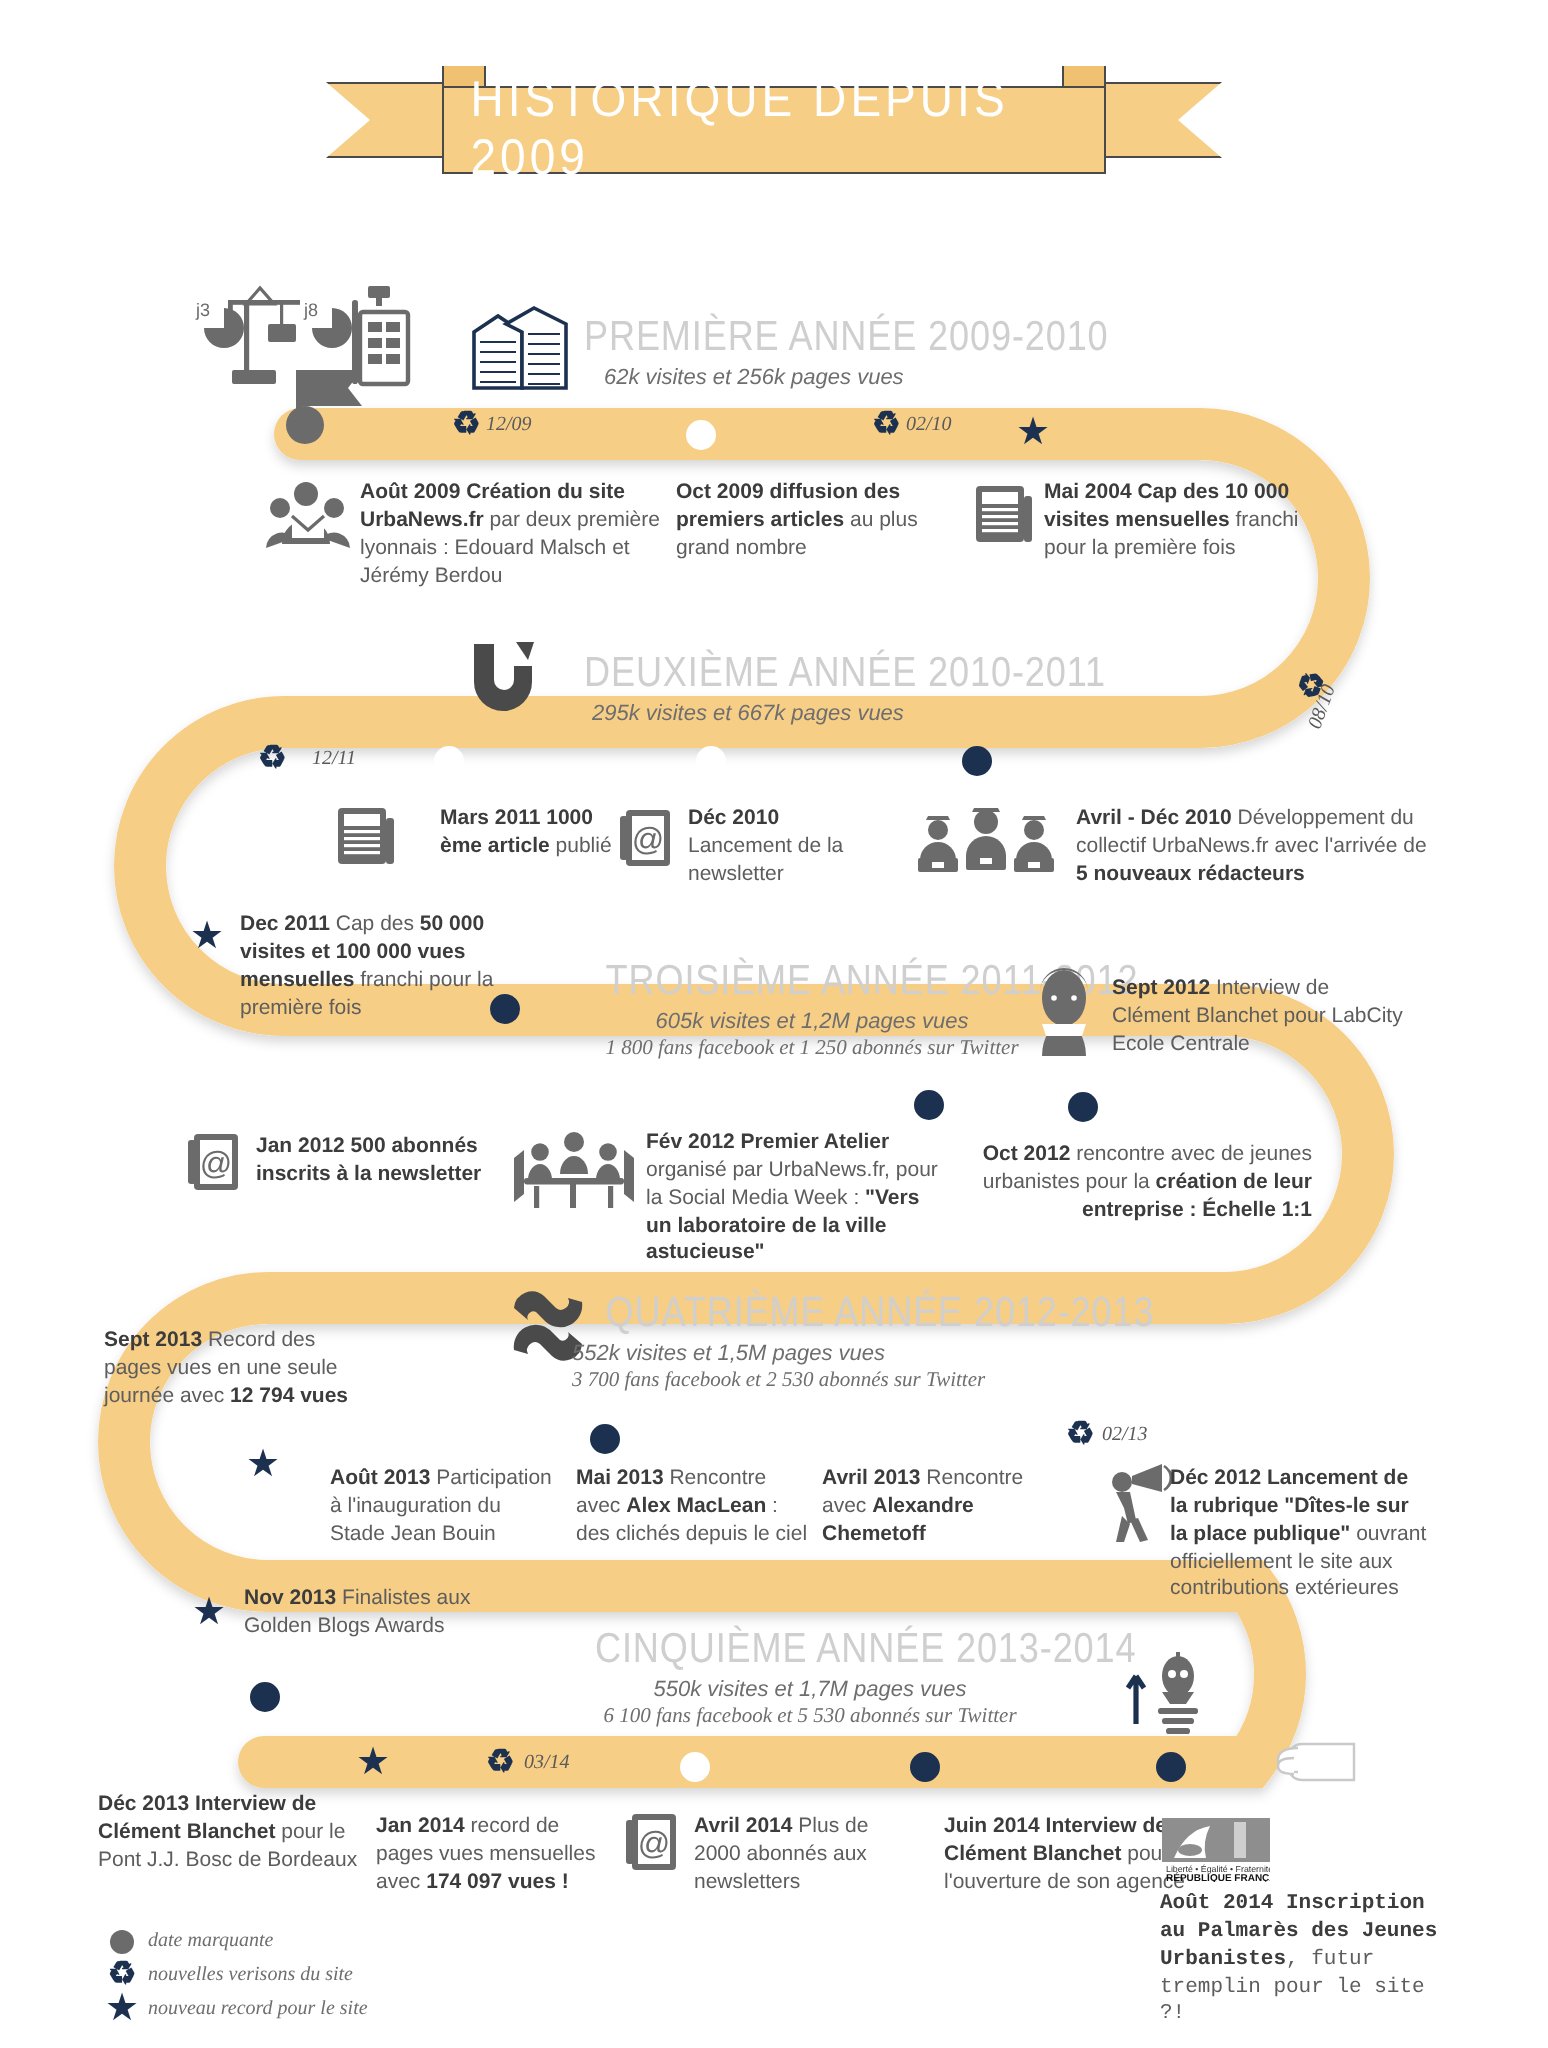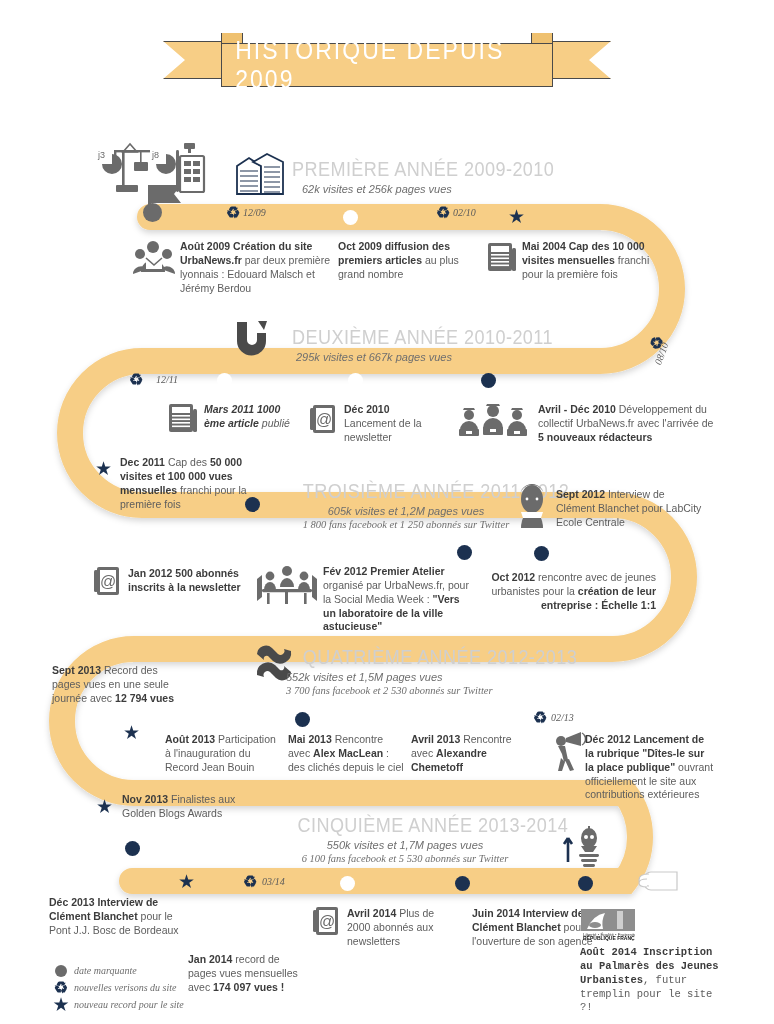--- a/index.html
+++ b/index.html
@@ -242,21 +242,21 @@
       <rect x="25" y="7" width="4" height="23" rx="1.5"></rect>
       <g fill="#fff">
           <rect x="4" y="5" width="18" height="6"></rect>
       <rect x="4" y="13" width="18" height="1.6"></rect>
           <rect x="4" y="16.5" width="18" height="1.6"></rect>
       <rect x="4" y="20" width="18" height="1.6"></rect>
           <rect x="4" y="23.5" width="18" height="1.6"></rect>
         </g>
     </svg>
   </div>
-  <div class="ev" style="left:204px; top:403px; width:100px;font-style:italic;">
+  <div class="ev" style="left:220px; top:403px; width:100px;">
     <b>Mars 2011 1000 ème article</b><span> publié</span>
   </div>
   <div class="ico" style="left:309px; top:403px;">
     <svg class="gi" width="30" height="32" viewBox="0 0 30 32" fill="#6b6b6b">
       <rect x="4" y="2" width="22" height="28" rx="2"></rect>
       <rect x="1" y="5" width="4" height="22" rx="1.5"></rect>
       <rect x="7" y="5" width="16" height="22" fill="#fff"></rect>
       <text x="15" y="22" font-size="16" text-anchor="middle" fill="#6b6b6b" font-family="Liberation Sans">@</text>
     </svg>
   </div>
@@ -373,21 +373,21 @@
   </div>
 
   <div class="marker star" style="left:123px; top:723px;">★</div>
   <div class="marker dot-light" style="left:178px; top:712px;"></div>
   <div class="marker dot-dark" style="left:295px; top:712px;"></div>
   <div class="marker dot-light" style="left:424px; top:712px;"></div>
   <div class="marker recycle" style="left:533px; top:710px;">♻</div>
   <span class="mdate" style="left:551px; top:712px;">02/13</span>
 
   <div class="ev" style="left:165px; top:733px; width:112px;">
-    <b>Août 2013</b><span> Participation à l'inauguration du Record Jean Bouin</span>
+    <b>Août 2013</b><span> Participation à l'inauguration du Stade Jean Bouin</span>
   </div>
   <div class="ev" style="left:288px; top:733px; width:116px;">
     <b>Mai 2013</b><span> Rencontre avec </span><b>Alex MacLean</b><span> : des clichés depuis le ciel</span>
   </div>
   <div class="ev" style="left:411px; top:733px; width:112px;">
     <b>Avril 2013</b><span> Rencontre avec </span><b>Alexandre Chemetoff</b>
   </div>
   <div class="ico" style="left:548px; top:730px;">
     <svg class="gi" width="40" height="42" viewBox="0 0 40 42" fill="#6b6b6b">
       <circle cx="13" cy="11" r="5"></circle>
@@ -442,21 +442,21 @@
     <svg class="gi" width="54" height="34" viewBox="0 0 54 34" fill="#fff" stroke="#c9c9c9" stroke-width="1.2">
       <path d="M52 8 L26 8 a7 7 0 0 0 -7 7 l0 4 a7 7 0 0 0 7 7 l26 0 z"></path>
       <path d="M24 10 q -10 0 -10 6 q 0 6 10 6"></path>
       <path d="M22 15 q -8 0 -8 4 q 0 4 8 4"></path>
     </svg>
   </div>
 
   <div class="ev" style="left:49px; top:896px; width:132px;">
     <b>Déc 2013 Interview de Clément Blanchet</b><span> pour le Pont J.J. Bosc de Bordeaux</span>
   </div>
-  <div class="ev" style="left:188px; top:907px; width:120px;margin-top:46px;">
+  <div class="ev" style="left:188px; top:907px; width:120px;">
     <b>Jan 2014</b><span> record de pages vues mensuelles avec </span><b>174 097 vues !</b>
   </div>
   <div class="ico" style="left:312px; top:905px;">
     <svg class="gi" width="30" height="32" viewBox="0 0 30 32" fill="#6b6b6b">
       <rect x="4" y="2" width="22" height="28" rx="2"></rect>
       <rect x="1" y="5" width="4" height="22" rx="1.5"></rect>
       <rect x="7" y="5" width="16" height="22" fill="#fff"></rect>
       <text x="15" y="22" font-size="16" text-anchor="middle" fill="#6b6b6b" font-family="Liberation Sans">@</text>
     </svg>
   </div>

